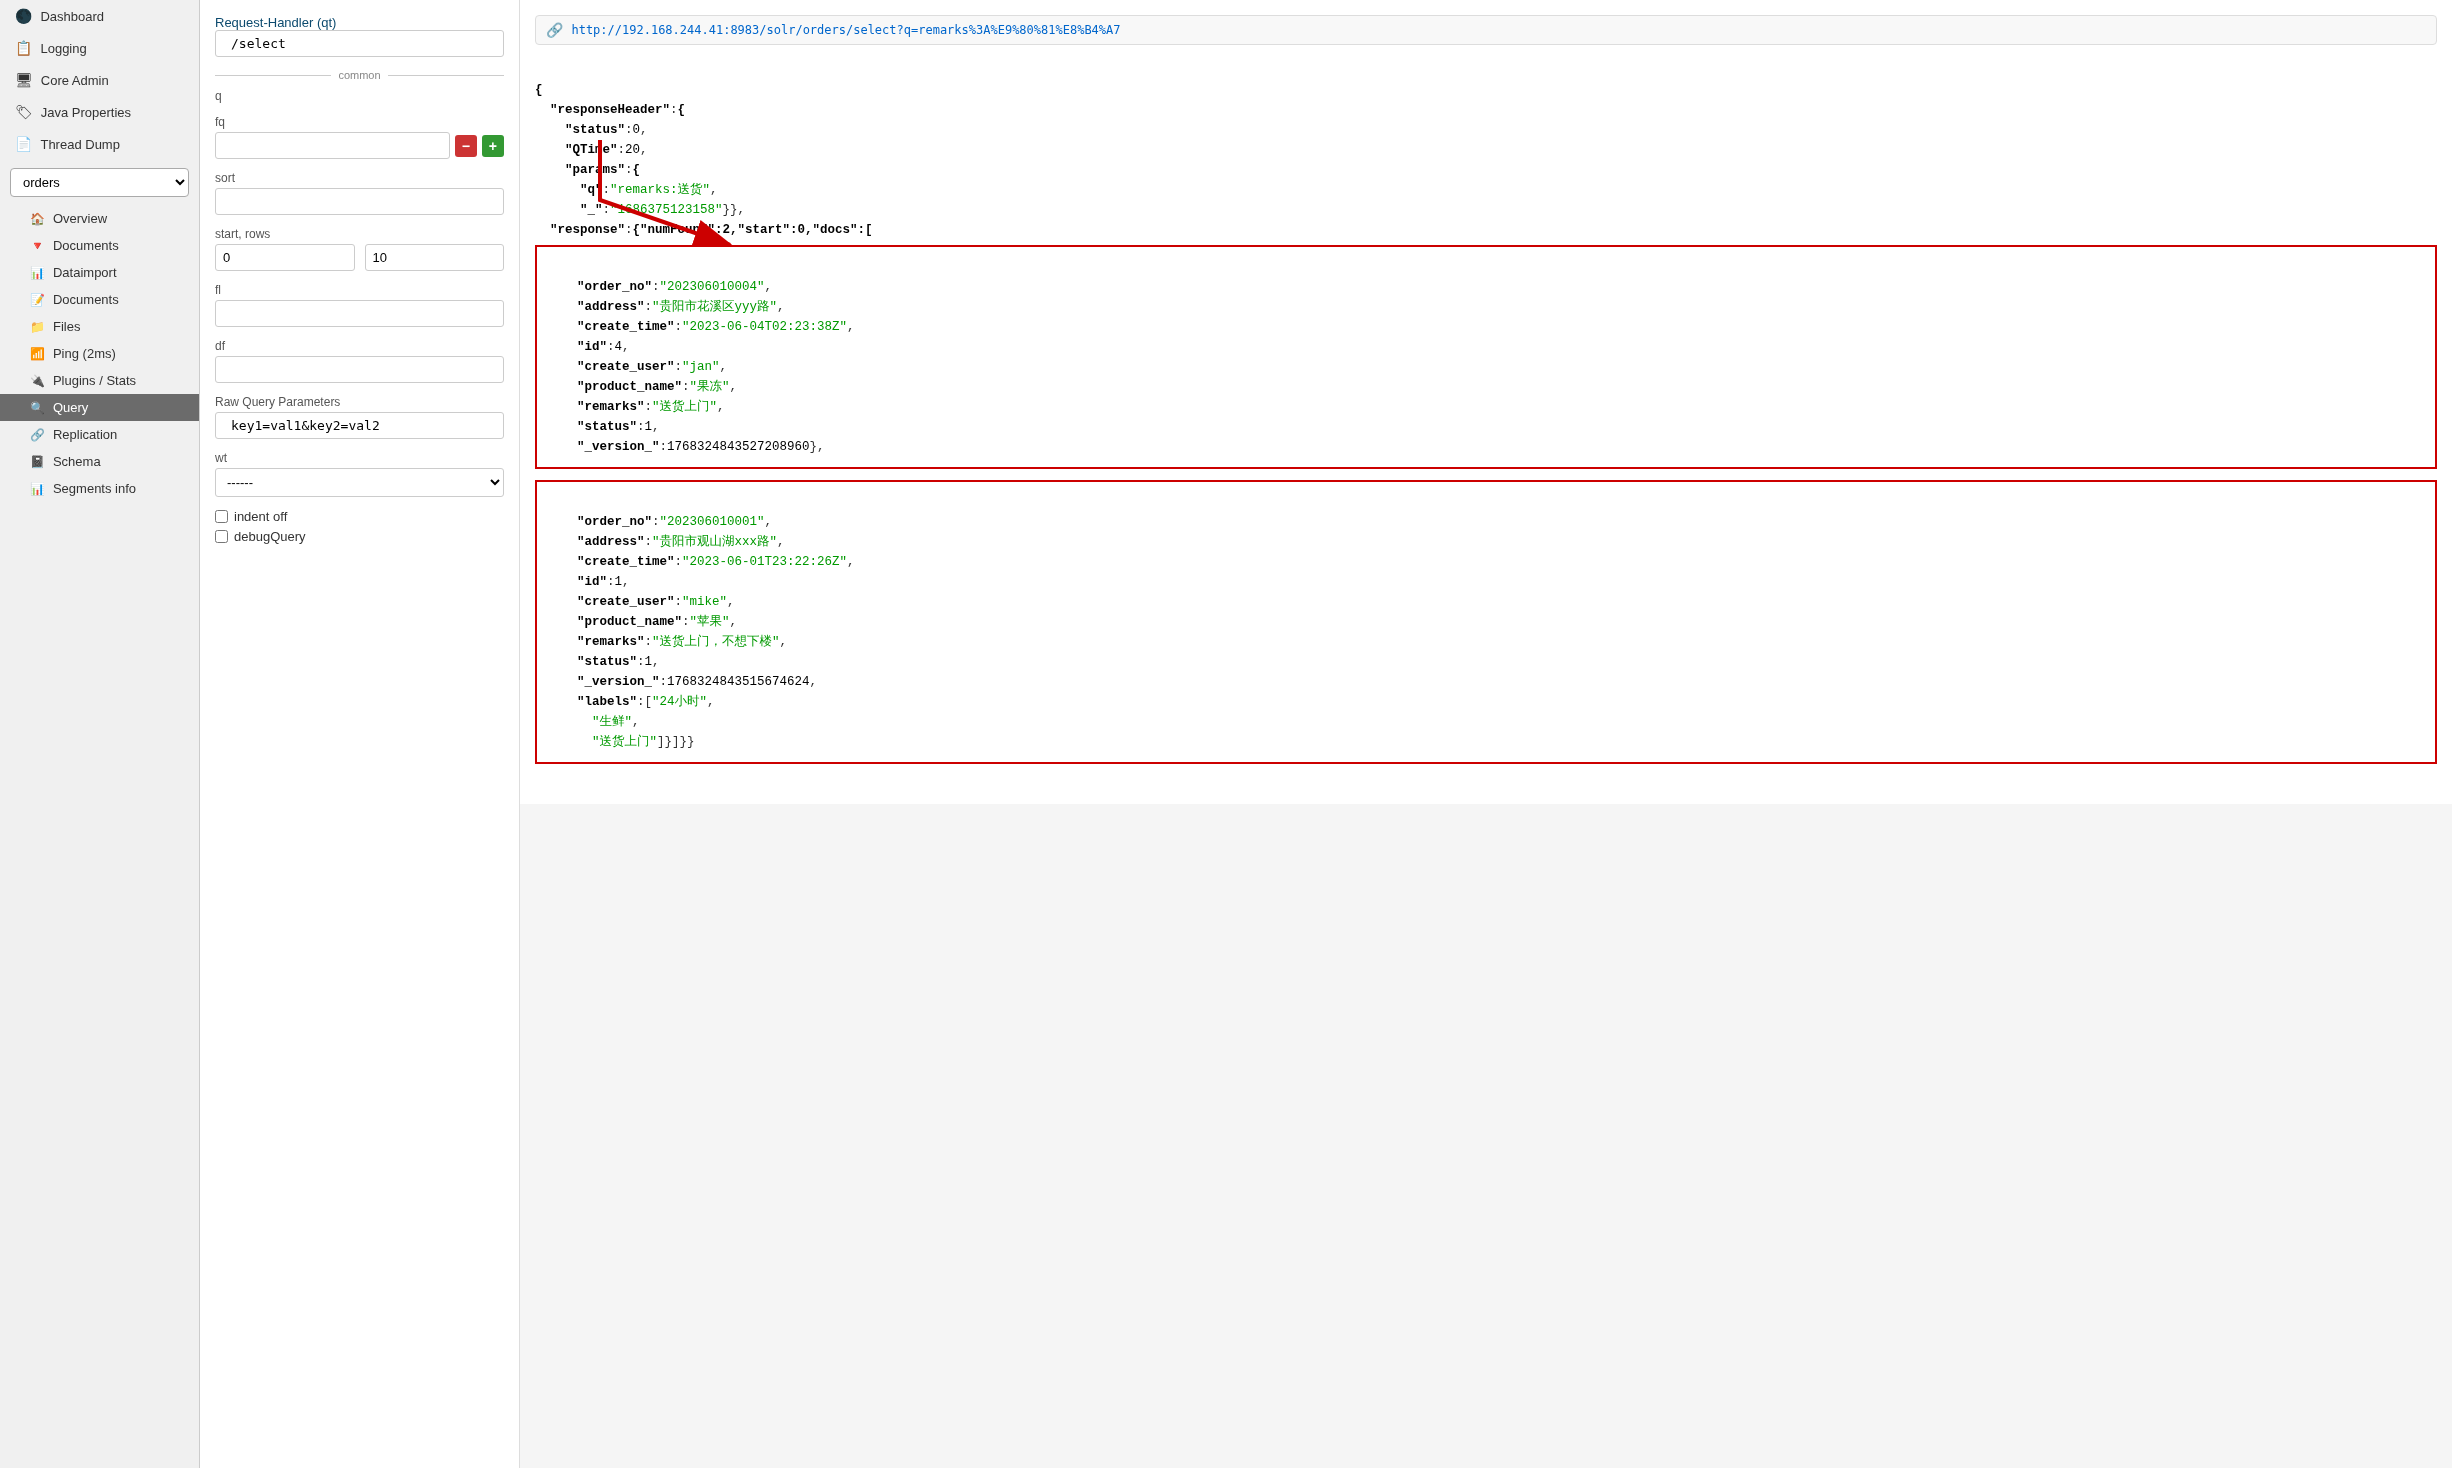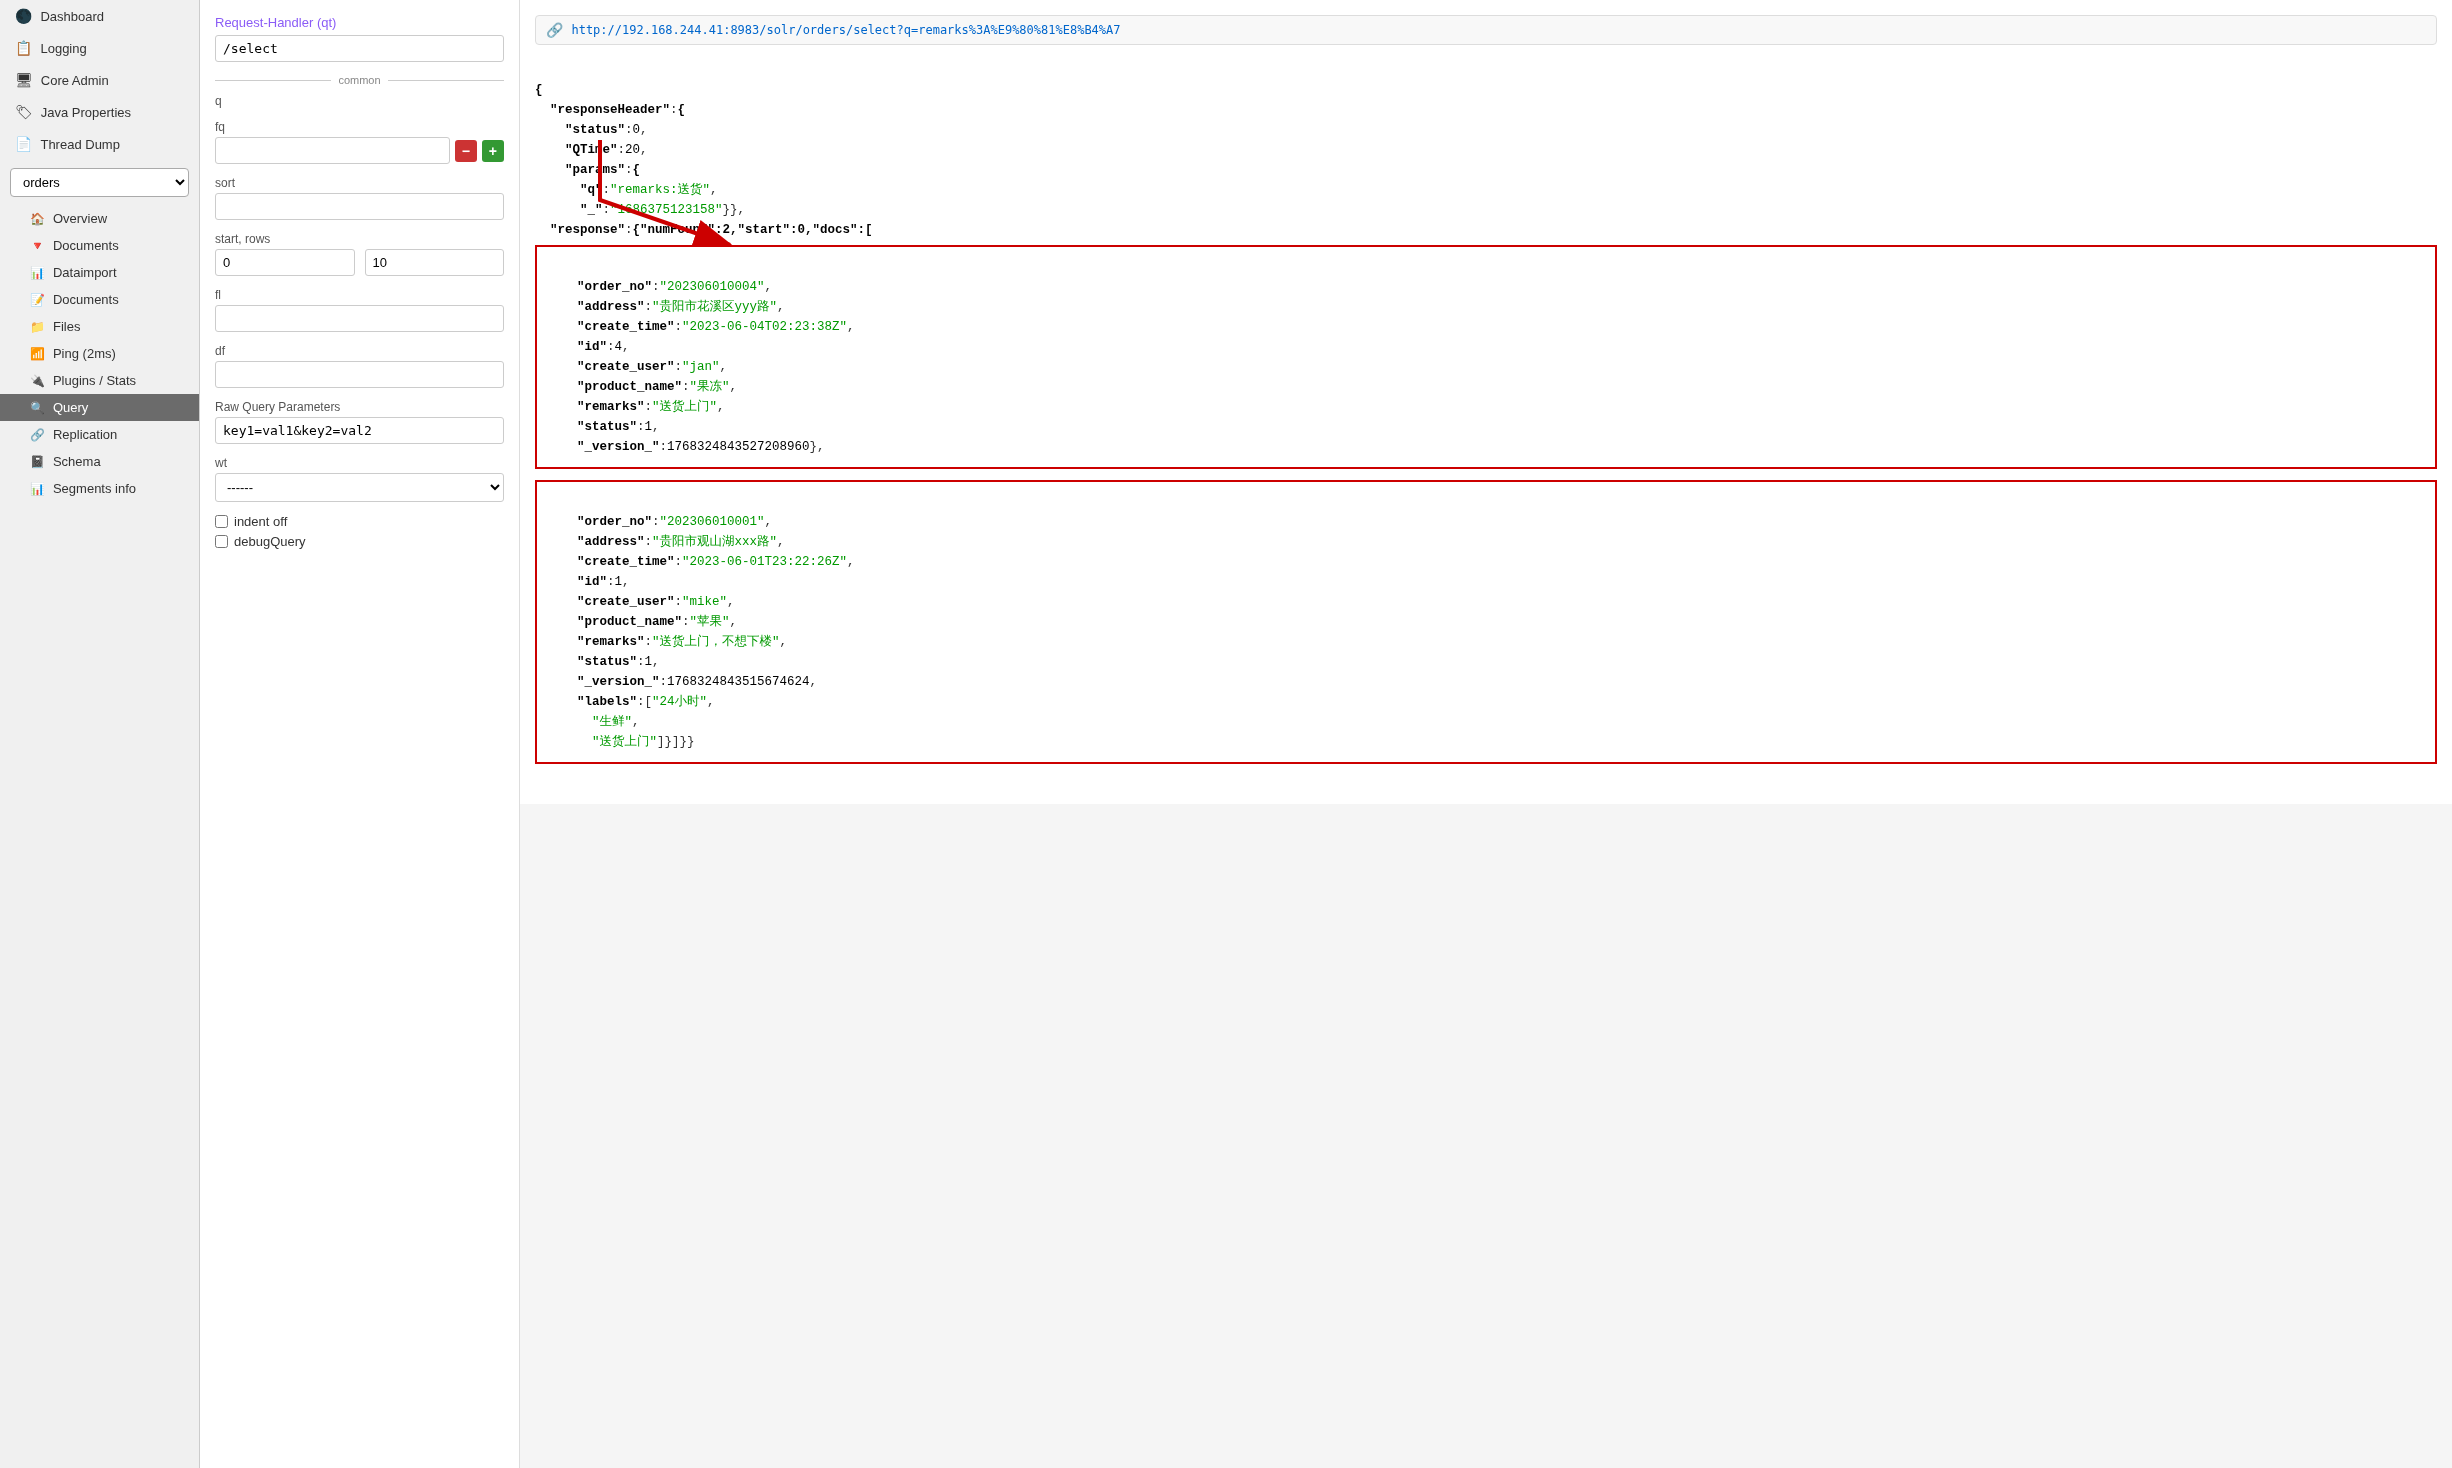--- a/index.html
+++ b/index.html
@@ -81,21 +81,21 @@
       margin-bottom: 12px;
     }
     .form-label {
       font-size: 12px;
       color: #555;
       margin-bottom: 3px;
       display: block;
     }
     .form-input {
       width: 100%;
-      padding: 5px 7px;
+      padding: 5px 15px;
       border: 1px solid #ccc;
       border-radius: 3px;
       font-size: 13px;
       font-family: monospace;
     }
     .form-textarea {
       width: 100%;
       padding: 5px 7px;
       border: 2px solid #cc0000;
       border-radius: 3px;
@@ -254,22 +254,21 @@
       left: 30px;
       width: 200px;
       height: 120px;
       pointer-events: none;
       z-index: 10;
     }
 
     
     .handler-label {
       font-size: 13px;
-      color: #8b5cf6;
-      margin-bottom: 5px;
+      color: #0c4a6e;
       display: block;
       font-weight: normal;
     }
   </style>
 </head>
 <body>
 
 <div id="sidebar">
 
   <div class="nav-item">

